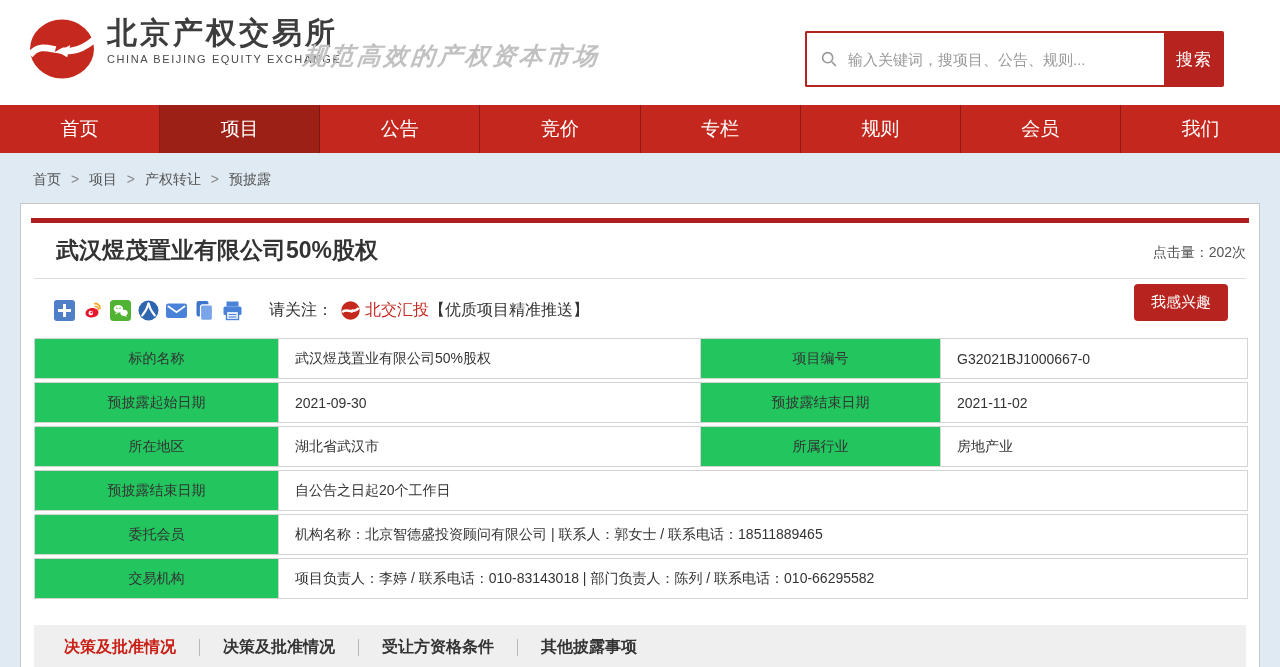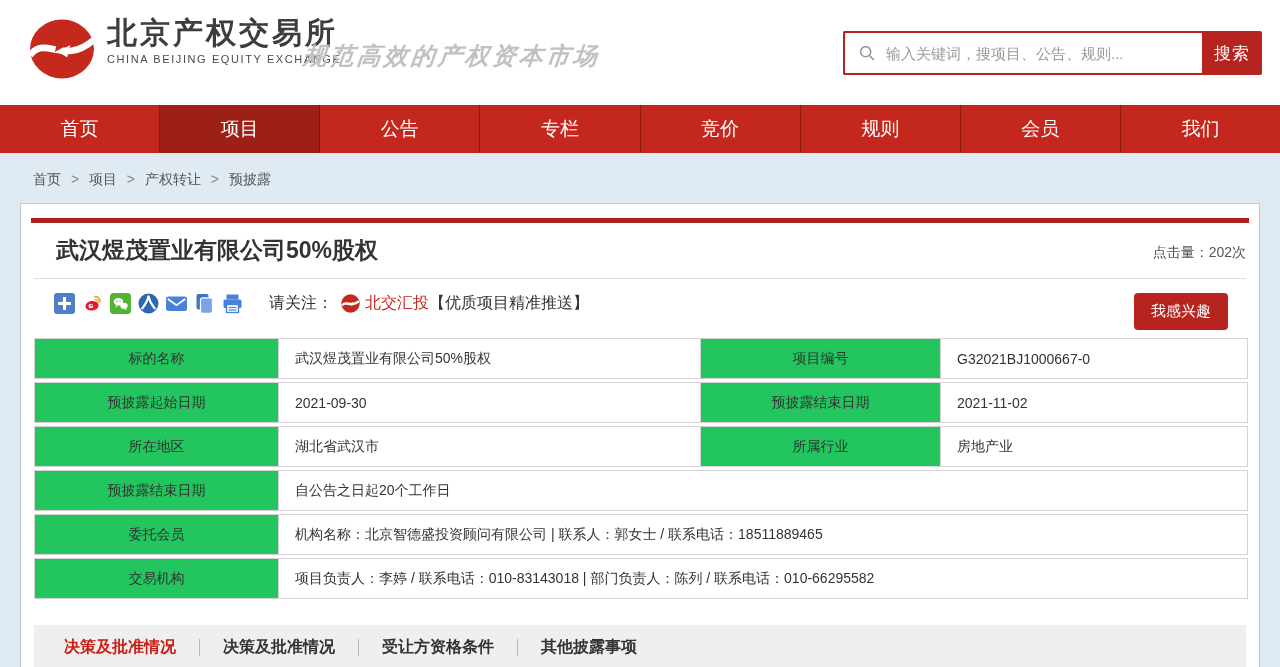--- a/index.html
+++ b/index.html
@@ -8,21 +8,21 @@
 
   
   .header { height:105px; background:#fff; position:relative; }
   .logo-wrap { position:absolute; left:29px; top:16px; display:flex; align-items:flex-start; cursor:pointer; }
   .logo-mark { width:66px; height:66px; }
   .logo-text { margin-left:12px; }
   .logo-title { font-size:30px; color:#3d3d3d; font-weight:600; letter-spacing:3px; line-height:34px; }
   .logo-sub { font-size:11px; color:#4a4a4a; letter-spacing:1.6px; margin-top:3px; }
   .slogan { position:absolute; left:303px; top:40px; font-size:24px; color:#c2c1c1; font-weight:bold; font-style:italic; letter-spacing:3px; transform:skewX(-6deg); }
 
-  .search { position:absolute; left:843px; top:31px; width:419px; height:44px; display:flex; border-radius:2px; overflow:hidden; }
+  .search { position:absolute; left:805px; top:31px; width:419px; height:56px; display:flex; border-radius:2px; overflow:hidden; }
   .search-box { flex:1; border:2px solid #b7231e; border-right:none; background:#fff; display:flex; align-items:center; }
   .search-icon { margin-left:13px; width:18px; height:18px; flex:0 0 auto; }
   .search-input { border:none; outline:none; flex:1; font-size:15px; color:#333; padding:0 10px; font-family:inherit; background:transparent; }
   .search-input::placeholder { color:#9a9a9a; }
   .search-btn { width:60px; background:#b7231e; color:#fff; font-size:17px; border:none; cursor:pointer; letter-spacing:1px; font-family:inherit; }
 
   
   .nav { height:48px; background:#c3271d; display:flex; }
   .nav-item { flex:1; display:flex; align-items:center; justify-content:center; color:#fff; font-size:19px; cursor:pointer; border-right:1px solid rgba(80,10,5,.45); }
   .nav-item:last-child { border-right:none; }
@@ -33,21 +33,21 @@
   .breadcrumb .sep { color:#888; margin:0 6px; }
   .crumb { cursor:pointer; }
 
   
   .card { margin:0 20px; background:#fff; border:1px solid #c8c8c8; border-bottom:none; padding-bottom:30px; min-height:470px; }
   .card-redline { height:5px; background:#ae1e1e; margin:14px 10px 0; }
   .title-row { display:flex; align-items:flex-end; justify-content:space-between; margin:0 13px; padding:12px 0 12px 22px; border-bottom:1px solid #dcdcdc; }
   .proj-title { font-size:23px; font-weight:bold; color:#333; }
   .hits { font-size:14px; color:#555; padding-bottom:4px; }
 
-  .share-row { display:flex; align-items:flex-start; margin:14px 13px 0; height:28px; }
+  .share-row { display:flex; align-items:flex-end; margin:14px 13px 0; height:28px; }
   .share-icons { display:flex; align-items:center; gap:7px; margin-left:20px; }
   .share-icons .sicon { width:21px; height:21px; cursor:pointer; display:block; }
   .follow { margin-left:26px; display:flex; align-items:center; font-size:16px; color:#333; }
   .follow .mini-logo { width:19px; height:19px; margin:0 5px 0 8px; }
   .brand { color:#c62620; cursor:pointer; }
   .interest-btn { margin-left:auto; margin-right:18px; background:#b7231e; color:#fff; font-size:15px; padding:9px 17px; border-radius:4px; border:none; cursor:pointer; font-family:inherit; }
 
   table.info { margin:14px 13px 0; width:1214px; border-collapse:separate; border-spacing:0 3px; table-layout:fixed; }
   table.info td { border:1px solid #d4d4d4; height:41px; font-size:14px; color:#333; background:#fff; padding:0 16px; }
   table.info td + td { border-left:none; }
@@ -86,22 +86,22 @@
       <input class="search-input" type="text" placeholder="输入关键词，搜项目、公告、规则..." style="">
     </div>
     <button class="search-btn">搜索</button>
   </div>
 </div>
 
 <div class="nav">
   <div class="nav-item">首页</div>
   <div class="nav-item active">项目</div>
   <div class="nav-item">公告</div>
+  <div class="nav-item">竞价</div>
   <div class="nav-item">专栏</div>
-  <div class="nav-item">竞价</div>
   <div class="nav-item">规则</div>
   <div class="nav-item">会员</div>
   <div class="nav-item">我们</div>
 </div>
 
 <div class="breadcrumb">
   <span class="crumb">首页</span>
   <span class="sep">&gt;</span>
   <span class="crumb">项目</span>
   <span class="sep">&gt;</span>

